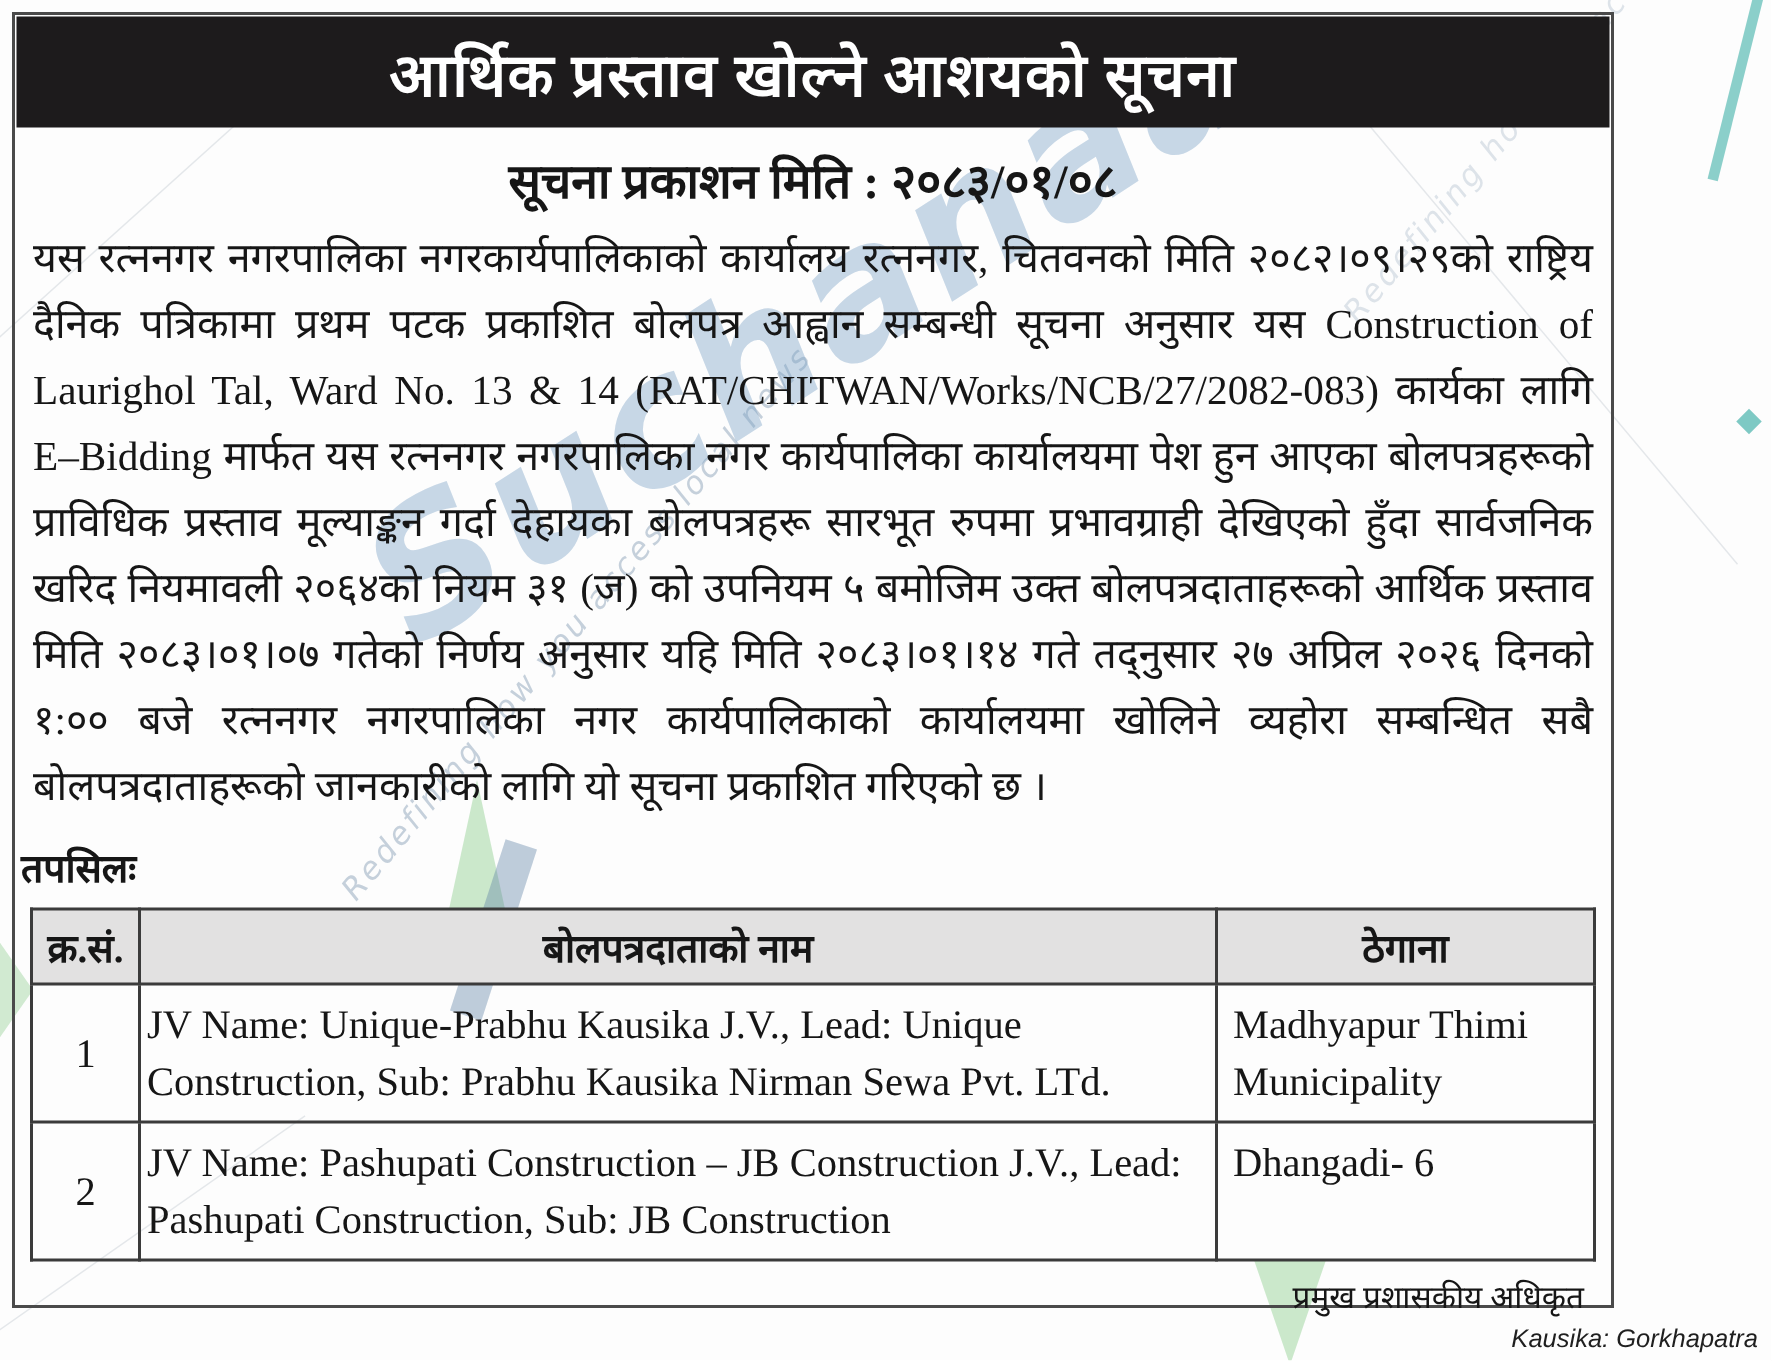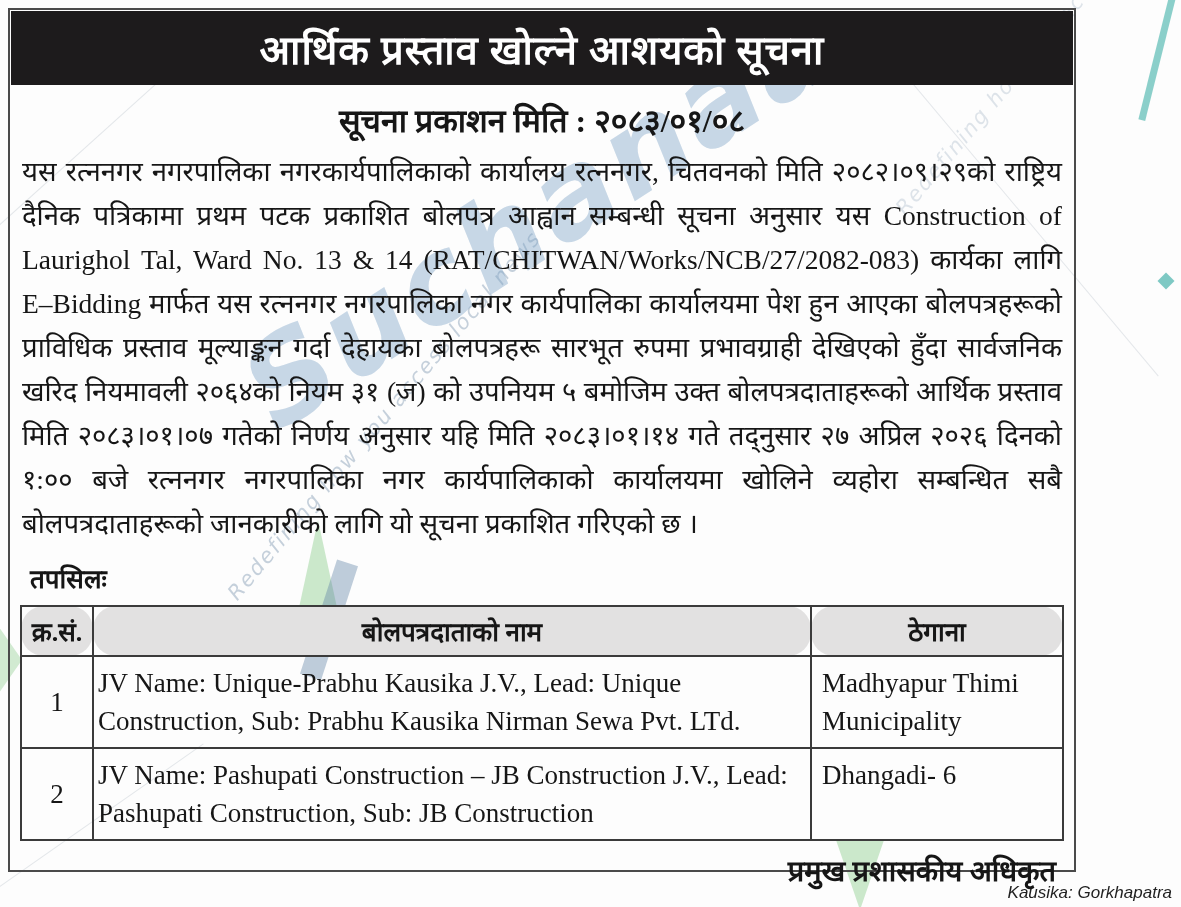--- a/index.html
+++ b/index.html
@@ -70,42 +70,42 @@
   .date-line {
     text-align:center; font-weight:bold; font-size:32px;
     margin-top:13px;
   }
   .body-text {
     margin:9px 12px 14px 12px;
     font-size:27.5px; line-height:44px;
     text-align:justify;
   }
   .tapasil {
-    margin:4px 12px 0 20px;
+    margin:4px 12px 0 4px;
     font-weight:bold; font-size:26px;
   }
   .notice-table {
     margin:9px 10px 0 10px;
     width:calc(100% - 20px);
     border-collapse:collapse;
     border:2px solid #3b3b3b;
   }
   .notice-table th, .notice-table td { border:2px solid #3b3b3b; }
   .notice-table th {
     background:#e2e1e1; font-weight:bold; font-size:26px;
-    height:50px; text-align:center;border-radius:23px;
+    height:50px; text-align:center;
   }
   .col-sn  { width:72px; }
   .col-addr{ width:252px; }
   .notice-table td { font-size:27px; line-height:38px; vertical-align:top; }
   .td-sn   { text-align:center; vertical-align:middle !important; font-size:28px; }
   .td-name { padding:7px 10px 7px 4px; height:84px; }
   .td-addr { padding:7px 6px 7px 10px; }
   .signature {
-    text-align:right; font-weight:bold; font-size:29px;
+    text-align:right; font-weight:normal; font-size:21px;
     margin:9px 18px 0 0;
   }
   .source-line {
     position:absolute; right:9px; bottom:4px; z-index:1;
     font-family:"Liberation Sans","DejaVu Sans",sans-serif;
     font-style:italic; font-size:17px; color:#1f1f1f;
   }
 </style>
 </head>
 <body>

